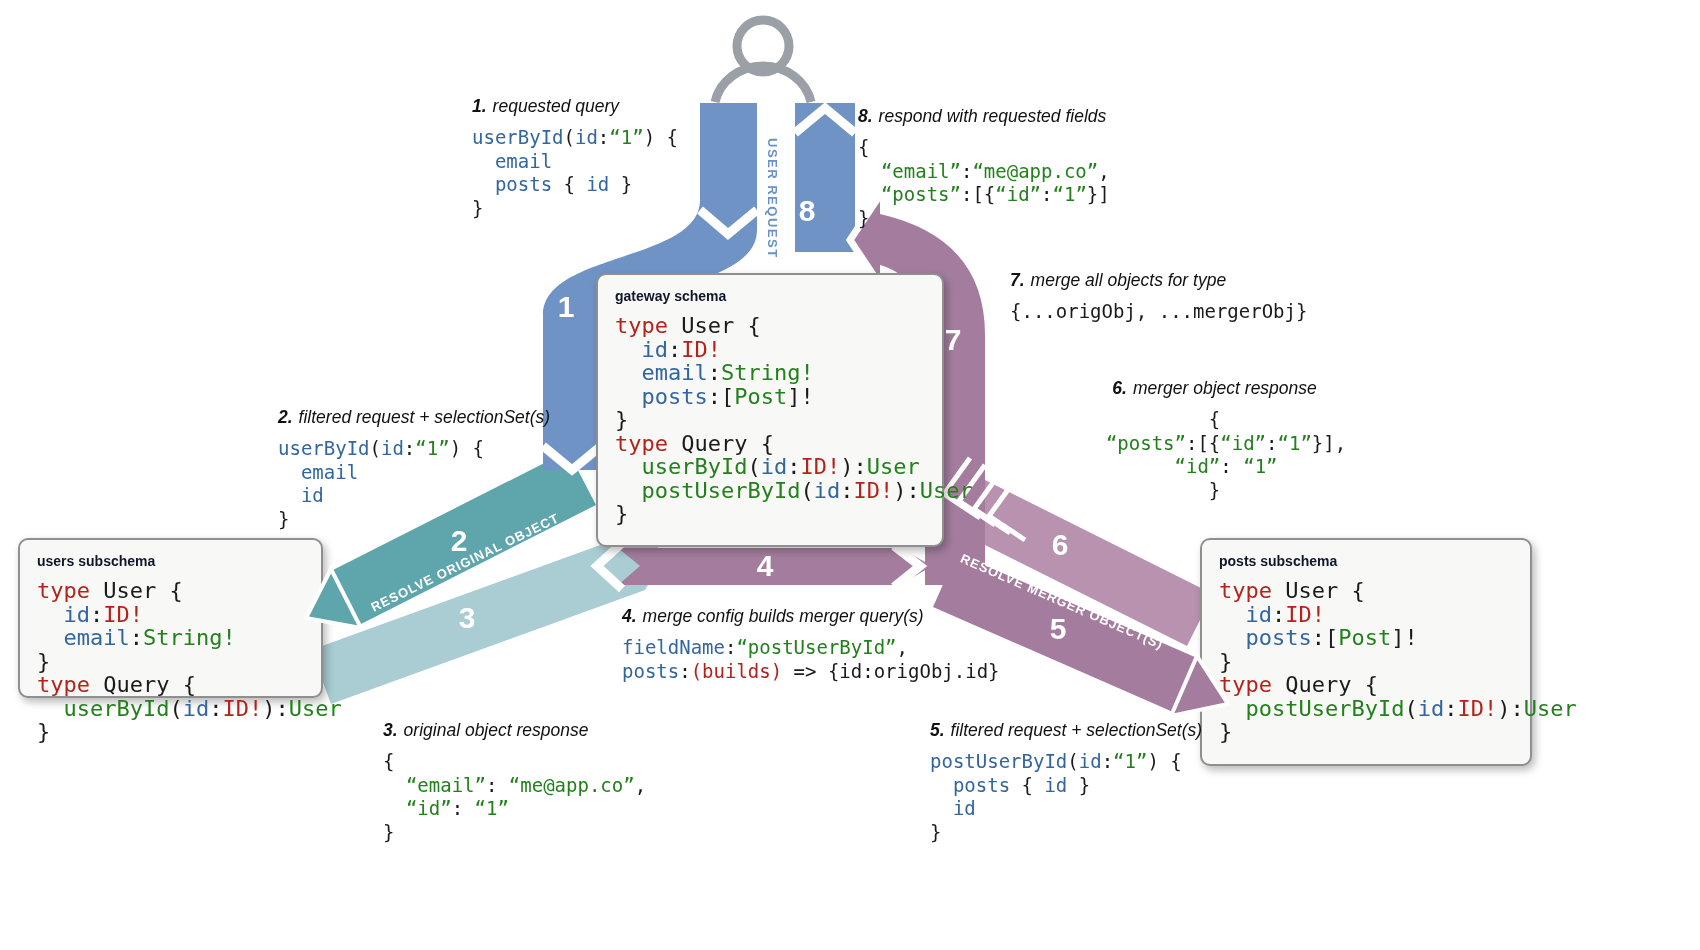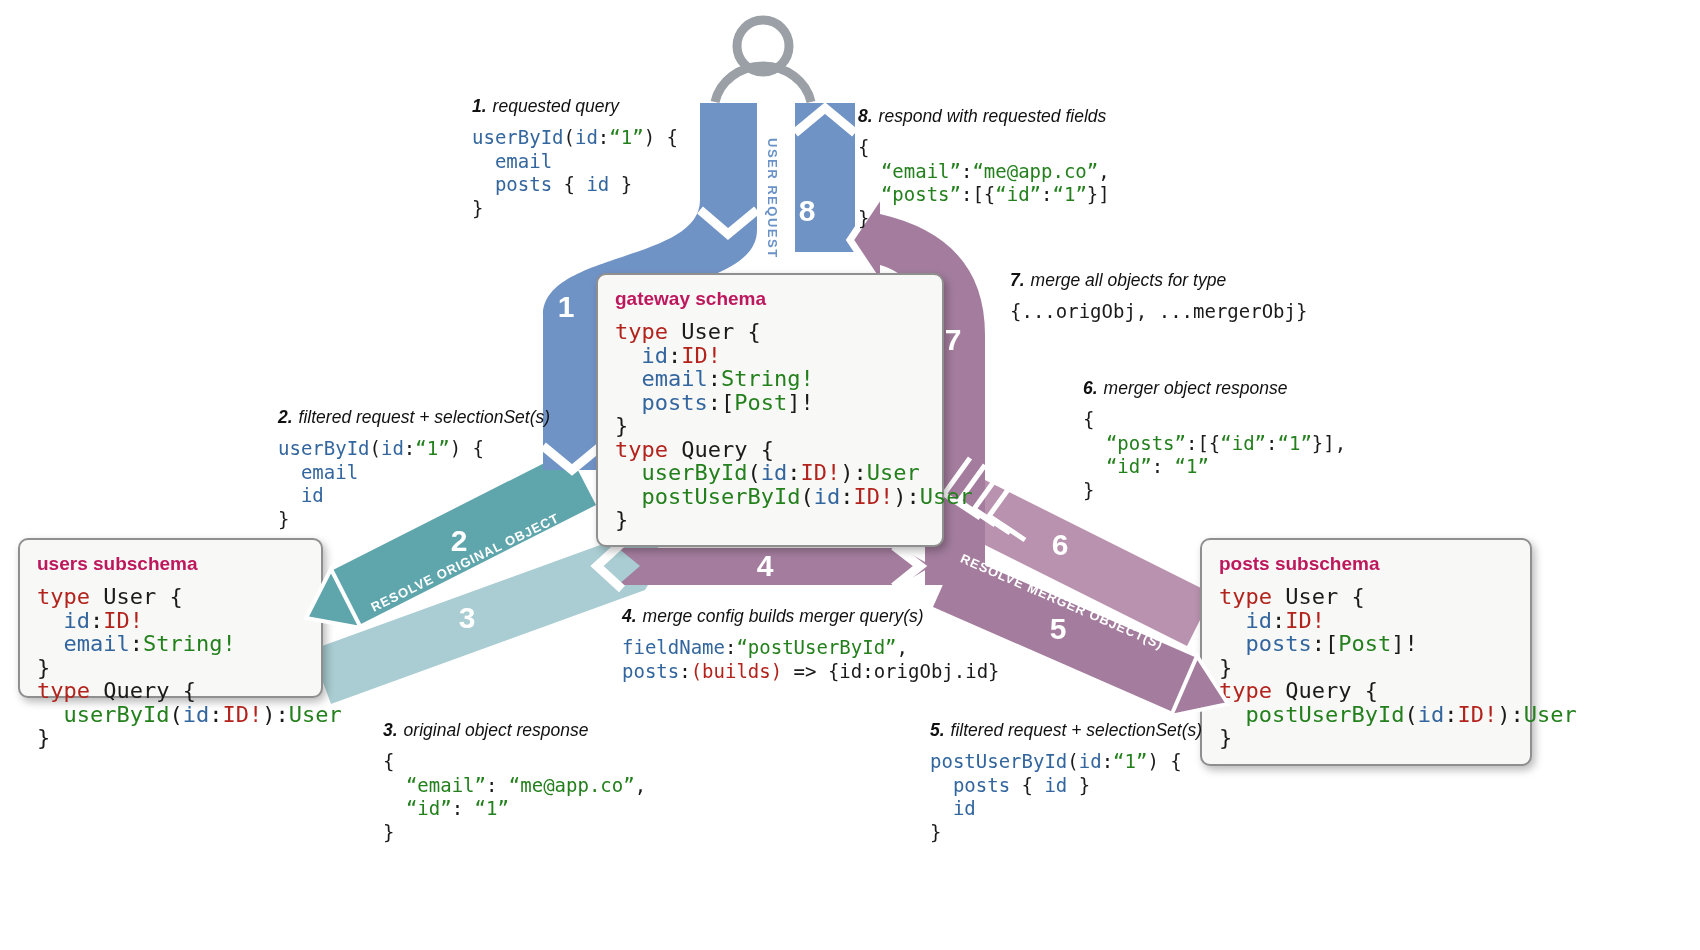--- a/index.html
+++ b/index.html
@@ -5,21 +5,21 @@
   * { margin:0; padding:0; box-sizing:border-box; }
   html,body { background:#ffffff; }
   body { font-family:"Liberation Sans", sans-serif; }
   .canvas { position:relative; width:1700px; height:950px; background:#ffffff; overflow:hidden; }
   .layer { position:absolute; left:0; top:0; }
   .layer.back { z-index:1; }
   .layer.front { z-index:3; }
 
   .box { position:absolute; z-index:2; background:#f8f8f7; border:2px solid #8f8f8f; border-radius:10px;
          box-shadow:3px 4px 9px rgba(0,0,0,.28); padding:13px 17px; }
-  .box-title { font-weight:bold; font-size:19px; color:#be185d; margin-bottom:10px; }
+  .box-title { font-weight:bold; font-size:14px; color:#0f172a; margin-bottom:10px; }
 
   .code { font-family:"DejaVu Sans Mono", monospace; font-size:19px; line-height:23.5px; white-space:pre; }
   .box .code { font-size:22px; }
   .t-pln { color:#1b1b1b; }
   .t-red { color:#b3231c; }
   .t-blu { color:#33669e; }
   .t-grn { color:#23801c; }
 
   .num { position:absolute; z-index:4; color:#ffffff; font-weight:bold; font-size:30px;
          width:34px; height:34px; line-height:34px; text-align:center; }
@@ -127,21 +127,21 @@
   <div class="ann" style="left:858px; top:106px;">
     <div class="ann-h"><span class="ann-num">8.</span><span>respond with requested fields</span></div>
     <div class="code"><div class="code-line"><span class="t-pln">{</span></div><div class="code-line"><span class="t-pln">  </span><span class="t-grn">“email”</span><span class="t-pln">:</span><span class="t-grn">“me@app.co”</span><span class="t-pln">,</span></div><div class="code-line"><span class="t-pln">  </span><span class="t-grn">“posts”</span><span class="t-pln">:[{</span><span class="t-grn">“id”</span><span class="t-pln">:</span><span class="t-grn">“1”</span><span class="t-pln">}]</span></div><div class="code-line"><span class="t-pln">}</span></div></div>
   </div>
 
   <div class="ann" style="left:1010px; top:270px;">
     <div class="ann-h"><span class="ann-num">7.</span><span>merge all objects for type</span></div>
     <div class="code"><div class="code-line"><span class="t-pln">{...origObj, ...mergerObj}</span></div></div>
   </div>
 
-  <div class="ann" style="left:1083px; top:378px;">
+  <div class="ann" style="left:1083px; top:378px;text-align:center;">
     <div class="ann-h"><span class="ann-num">6.</span><span>merger object response</span></div>
     <div class="code"><div class="code-line"><span class="t-pln">{</span></div><div class="code-line"><span class="t-pln">  </span><span class="t-grn">“posts”</span><span class="t-pln">:[{</span><span class="t-grn">“id”</span><span class="t-pln">:</span><span class="t-grn">“1”</span><span class="t-pln">}],</span></div><div class="code-line"><span class="t-pln">  </span><span class="t-grn">“id”</span><span class="t-pln">: </span><span class="t-grn">“1”</span></div><div class="code-line"><span class="t-pln">}</span></div></div>
   </div>
 
   <div class="ann" style="left:278px; top:379px;margin-top:28px;">
     <div class="ann-h"><span class="ann-num">2.</span><span>filtered request + selectionSet(s)</span></div>
     <div class="code"><div class="code-line"><span class="t-blu">userById</span><span class="t-pln">(</span><span class="t-blu">id</span><span class="t-pln">:</span><span class="t-grn">“1”</span><span class="t-pln">) {</span></div><div class="code-line"><span class="t-pln">  </span><span class="t-blu">email</span></div><div class="code-line"><span class="t-pln">  </span><span class="t-blu">id</span></div><div class="code-line"><span class="t-pln">}</span></div></div>
   </div>
 
   <div class="ann" style="left:622px; top:606px;">

